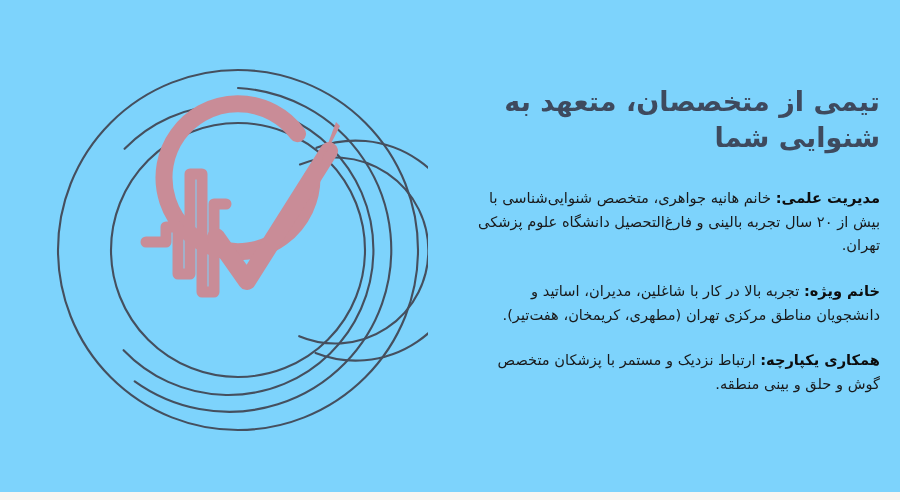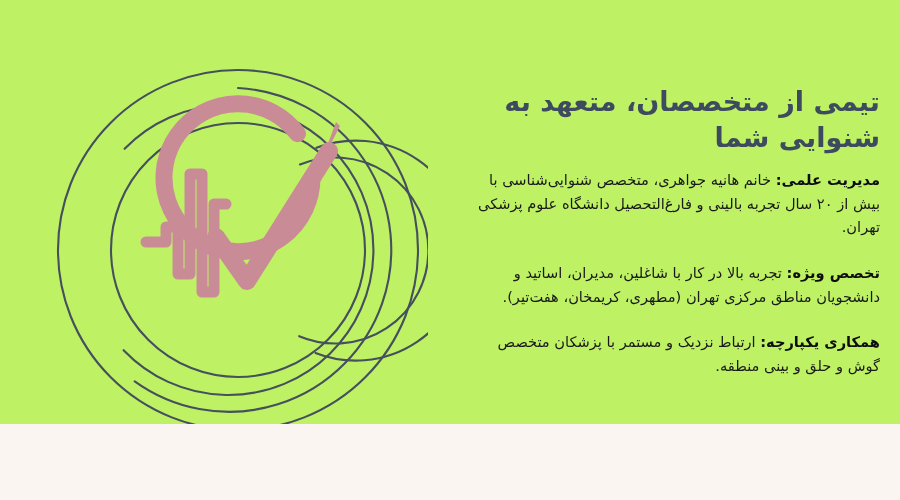--- a/index.html
+++ b/index.html
@@ -11,22 +11,22 @@
     width: 900px;
     height: 500px;
     overflow: hidden;
     background: #faf5f0;
     font-family: "DejaVu Sans", "Liberation Sans", sans-serif;
   }
 
   .slide {
     position: relative;
     width: 900px;
-    height: 424px;
-    background: #bef264;
+    height: 492px;
+    background: #7dd3fc;
     display: block;
     overflow: hidden;
   }
 
   
   .logo-panel {
     position: absolute;
     left: 0;
     top: 0;
     width: 450px;
@@ -63,21 +63,21 @@
     line-height: 1.32;
     font-weight: bold;
     color: #3e4a5e;
     letter-spacing: -0.2px;
     text-align: right;
     direction: rtl;
   }
 
   .paragraphs {
     position: absolute;
-    top: 168px;
+    top: 186px;
     right: 20px;
     width: 412px;
     direction: rtl;
     text-align: right;
   }
 
   .para {
     margin: 0 0 22px 0;
     font-size: 14.6px;
     line-height: 1.62;
@@ -146,21 +146,21 @@
 
     <h1 class="headline">تیمی از متخصصان، متعهد به شنوایی شما</h1>
 
     <div class="paragraphs">
 
       <p class="para">
         <span class="lead">مدیریت علمی:</span><span class="body-txt"> خانم هانیه جواهری، متخصص شنوایی‌شناسی با بیش از ۲۰ سال تجربه بالینی و فارغ‌التحصیل دانشگاه علوم پزشکی تهران.</span>
       </p>
 
       <p class="para">
-        <span class="lead">تخصص ویژه:</span><span class="body-txt"> تجربه بالا در کار با شاغلین، مدیران، اساتید و دانشجویان مناطق مرکزی تهران (مطهری، کریمخان، هفت‌تیر).</span>
+        <span class="lead">خانم ویژه:</span><span class="body-txt"> تجربه بالا در کار با شاغلین، مدیران، اساتید و دانشجویان مناطق مرکزی تهران (مطهری، کریمخان، هفت‌تیر).</span>
       </p>
 
       <p class="para">
         <span class="lead">همکاری یکپارچه:</span><span class="body-txt"> ارتباط نزدیک و مستمر با پزشکان متخصص گوش و حلق و بینی منطقه.</span>
       </p>
 
     </div>
   </div>
 
 </div>

